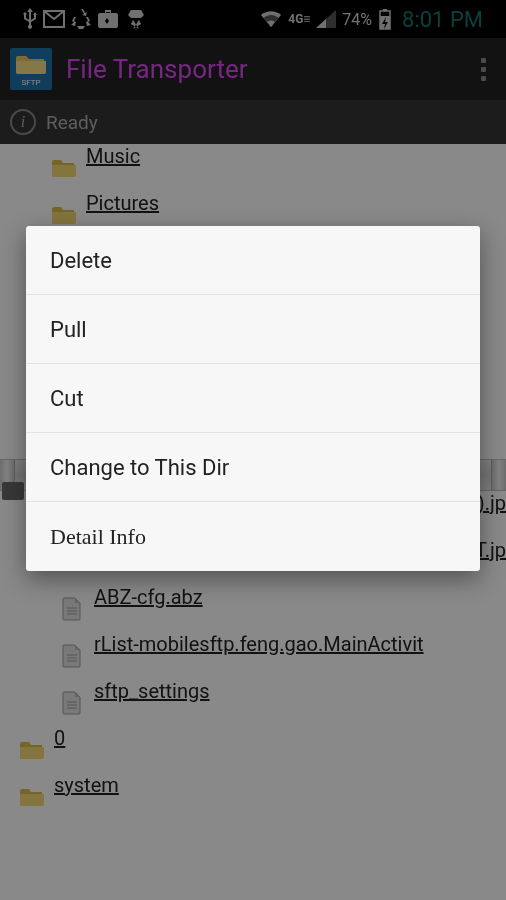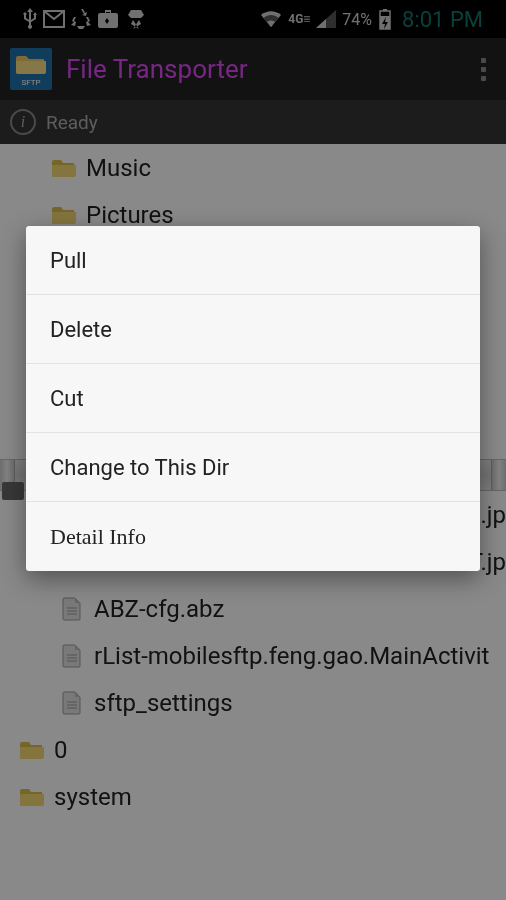--- a/index.html
+++ b/index.html
@@ -66,25 +66,26 @@
     display: flex; align-items: center; justify-content: center;
     font-style: italic; font-family: serif; font-size: 16px; color: #aaa;
     margin-right: 10px;
   }
 
   
   .file-list {
     background: #fafafa;
   }
   .file-item {
-    display: flex; align-items: center;
+    display: flex; 
     height: 47px;
     padding-left: 52px;
-    font-size: 24px;
+    font-size: 20px;
     color: #222;
+    text-decoration: underline;
   }
   .file-item.indent-more { padding-left: 60px; }
   .file-item.root { padding-left: 20px; }
   .file-icon { width: 24px; margin-right: 10px; display:flex; align-items:center; justify-content:center; }
 
   
   .strip {
     height: 32px;
     background: linear-gradient(#e8e8e8,#d6d6d6,#e8e8e8);
     border-top: 1px solid #bbb;
@@ -279,18 +280,18 @@
           <path fill="#d8b84a" d="M2 2h7l2 3h11v12a2 2 0 0 1-2 2H2a2 2 0 0 1-2-2V4a2 2 0 0 1 2-2z"></path>
           <path fill="#f0d574" d="M0 7h24v10a2 2 0 0 1-2 2H2a2 2 0 0 1-2-2z"></path>
         </svg>
       </span>
       <span style="white-space: nowrap;">system</span>
     </div>
   </div>
 
 <div class="overlay"></div>
 <div class="dialog" id="dialog">
+    <div class="dialog-item">Delete</div>
     <div class="dialog-item">Pull</div>
-    <div class="dialog-item">Delete</div>
     <div class="dialog-item">Cut</div>
     <div class="dialog-item">Change to This Dir</div>
     <div class="dialog-item">Detail Info</div>
   </div>
 
 </body></html>

